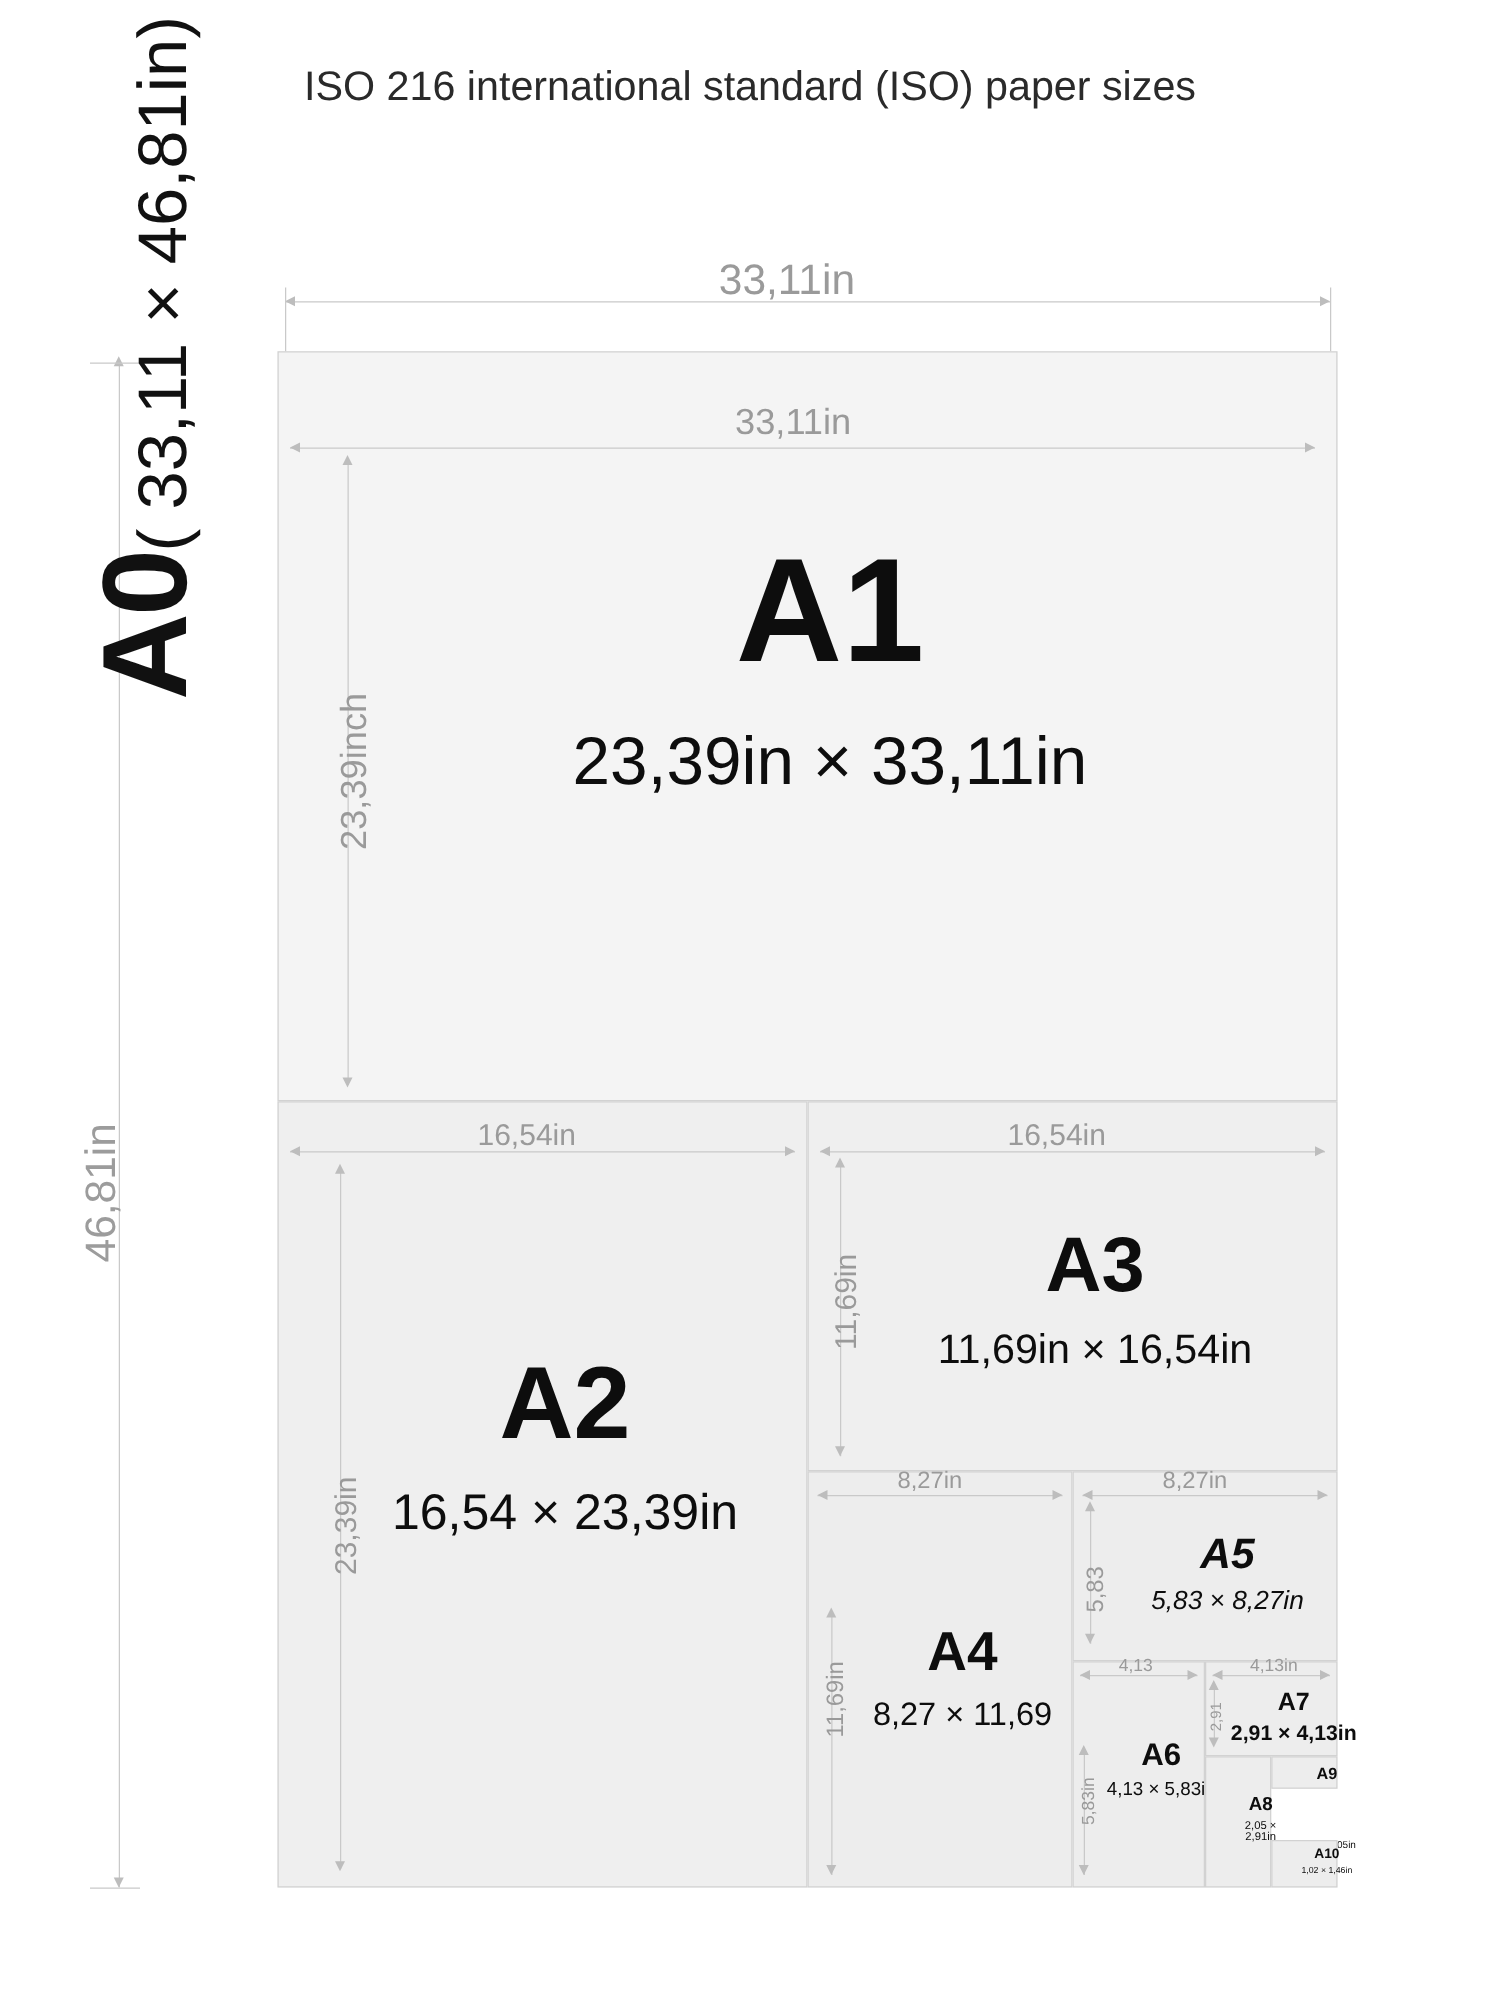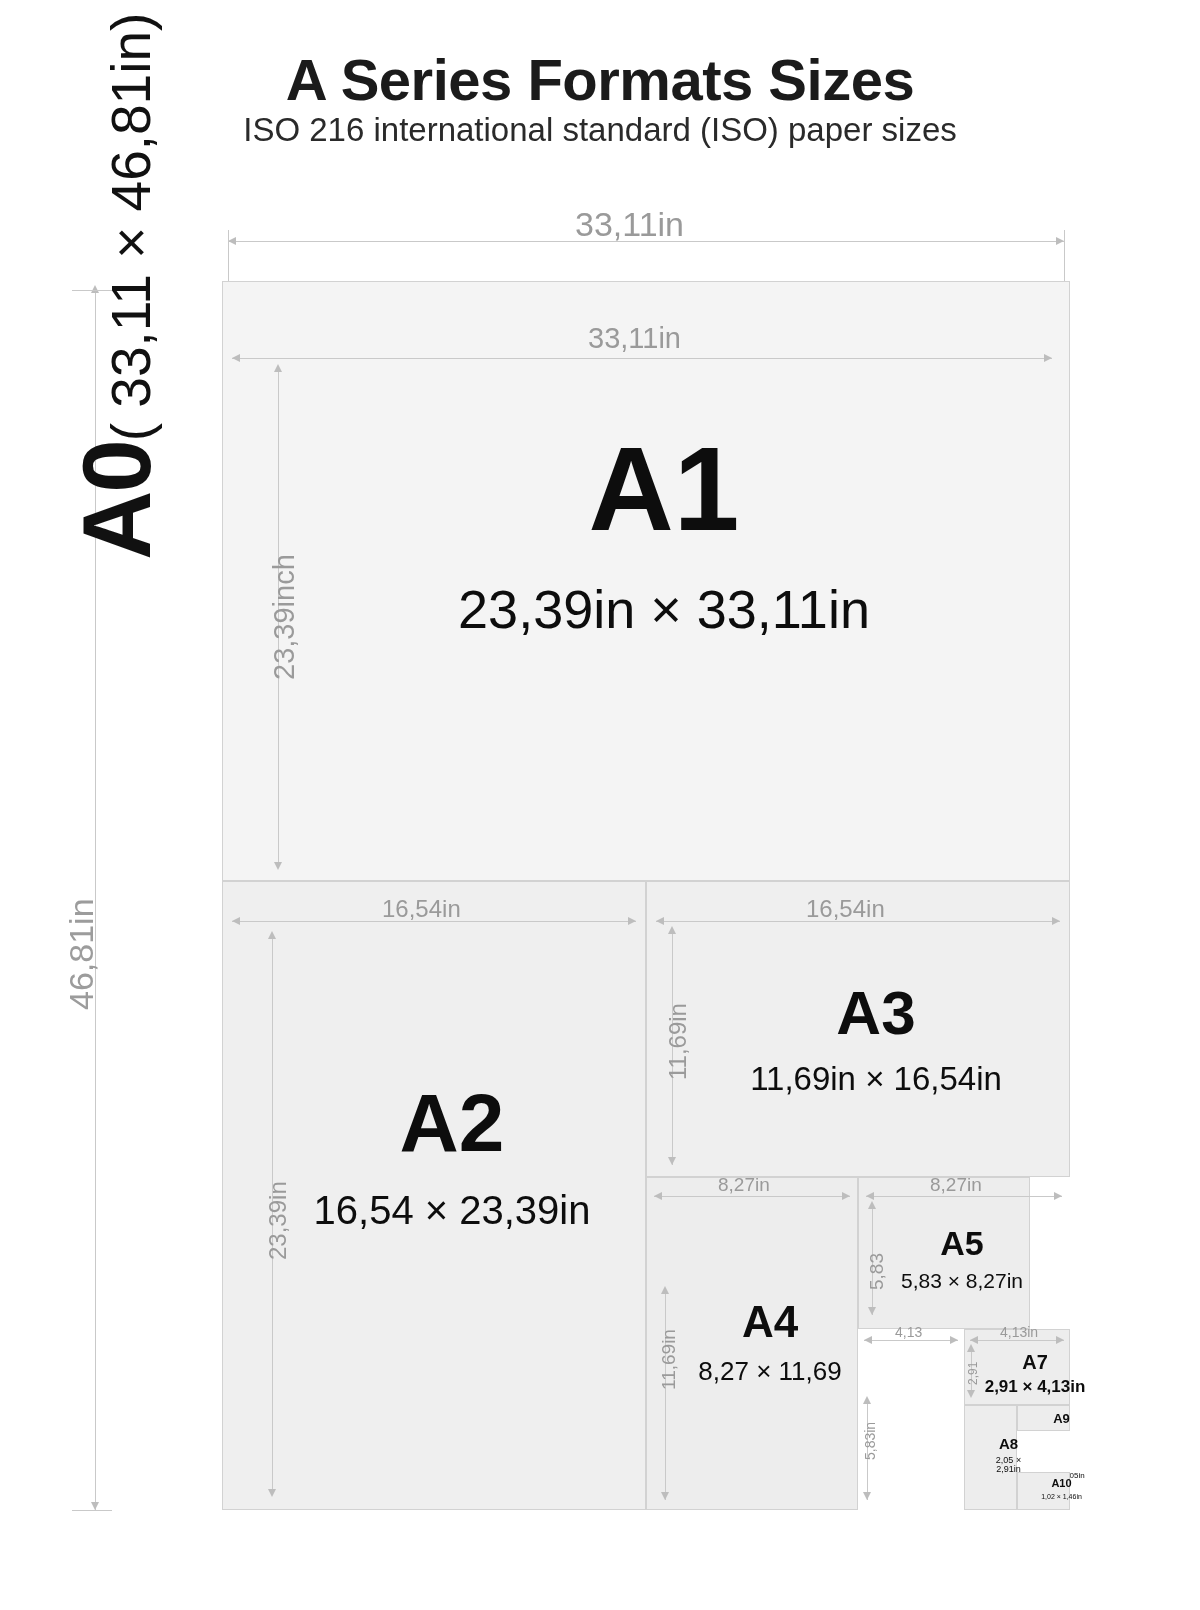--- a/index.html
+++ b/index.html
@@ -149,21 +149,20 @@
     transform: rotate(-90deg);
     white-space: nowrap;
     color: #9c9c9c;
     font-size: 34px;
   }
 </style>
 </head>
 <body>
 
 <div id="header">
-  <div id="title"><span class="light">A</span><span> Series Formats Sizes</span></div>
   <div id="subtitle">ISO 216 international standard (ISO) paper sizes</div>
 </div>
 
 <div id="diagram">
 
   <div class="dimline h" style="left:228px; top:241px; width:836px;"></div>
   <div class="arrowhead ar-left" style="left:228px; top:237px;"></div>
   <div class="arrowhead ar-right" style="left:1056px; top:237px;"></div>
   <div class="dimline v" style="left:228px; top:230px; height:62px;"></div>
   <div class="dimline v" style="left:1064px; top:230px; height:62px;"></div>
@@ -230,34 +229,38 @@
   <div class="dimline h" style="left:654px; top:1196px; width:196px;"></div>
   <div class="arrowhead ar-left" style="left:654px; top:1192px;"></div>
   <div class="arrowhead ar-right" style="left:842px; top:1192px;"></div>
   <div class="dimtext" style="left:718px; top:1174px; font-size:19px;">8,27in</div>
 
   <div class="dimline v" style="left:665px; top:1290px; height:210px;"></div>
   <div class="arrowhead ar-up" style="left:661px; top:1286px;"></div>
   <div class="arrowhead ar-down" style="left:661px; top:1492px;"></div>
   <div class="dimtext vert" style="left:658px; top:1390px; font-size:19px;">11,69in</div>
 
-  <div class="sheet light3" style="left:858px; top:1177px; width:172px; height:152px;">
+  <div class="sheet light3" style="left:858px; top:1177px; width:212px; height:152px;font-style:italic;">
     <div class="lbl name" style="top:48px; font-size:34px;">A5</div>
     <div class="lbl dims" style="top:92px; font-size:21px;">5,83 × 8,27in</div>
   </div>
   <div class="dimline h" style="left:866px; top:1196px; width:196px;"></div>
   <div class="arrowhead ar-left" style="left:866px; top:1192px;"></div>
   <div class="arrowhead ar-right" style="left:1054px; top:1192px;"></div>
   <div class="dimtext" style="left:930px; top:1174px; font-size:19px;">8,27in</div>
 
   <div class="dimline v" style="left:872px; top:1205px; height:110px;"></div>
   <div class="arrowhead ar-up" style="left:868px; top:1201px;"></div>
   <div class="arrowhead ar-down" style="left:868px; top:1307px;"></div>
   <div class="dimtext vert" style="left:866px; top:1290px; font-size:19px;">5,83</div>
 
+  <div class="sheet light3" style="left:858px; top:1329px; width:106px; height:181px;">
+    <div class="lbl name" style="top:62px; font-size:25px;">A6</div>
+    <div class="lbl dims" style="top:94px; font-size:15px;">4,13 × 5,83in</div>
+  </div>
   <div class="dimline h" style="left:864px; top:1340px; width:94px;"></div>
   <div class="arrowhead ar-left" style="left:864px; top:1336px;"></div>
   <div class="arrowhead ar-right" style="left:950px; top:1336px;"></div>
   <div class="dimtext" style="left:895px; top:1324px; font-size:14px;">4,13</div>
 
   <div class="dimline v" style="left:867px; top:1400px; height:100px;"></div>
   <div class="arrowhead ar-up" style="left:863px; top:1396px;"></div>
   <div class="arrowhead ar-down" style="left:863px; top:1492px;"></div>
   <div class="dimtext vert" style="left:862px; top:1460px; font-size:14px;">5,83in</div>
 

